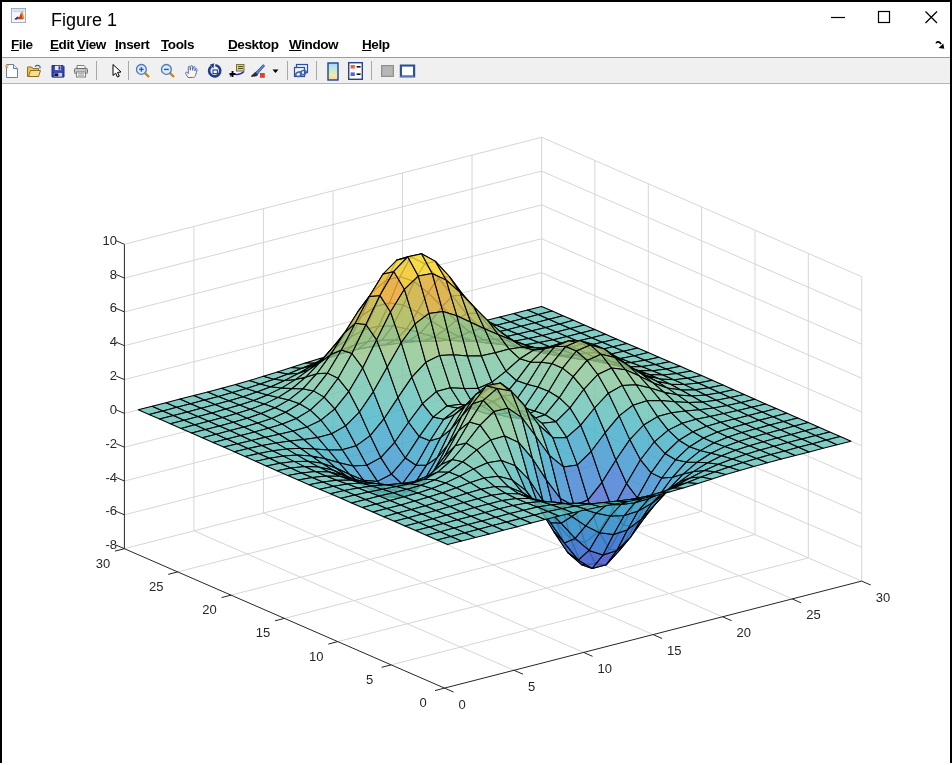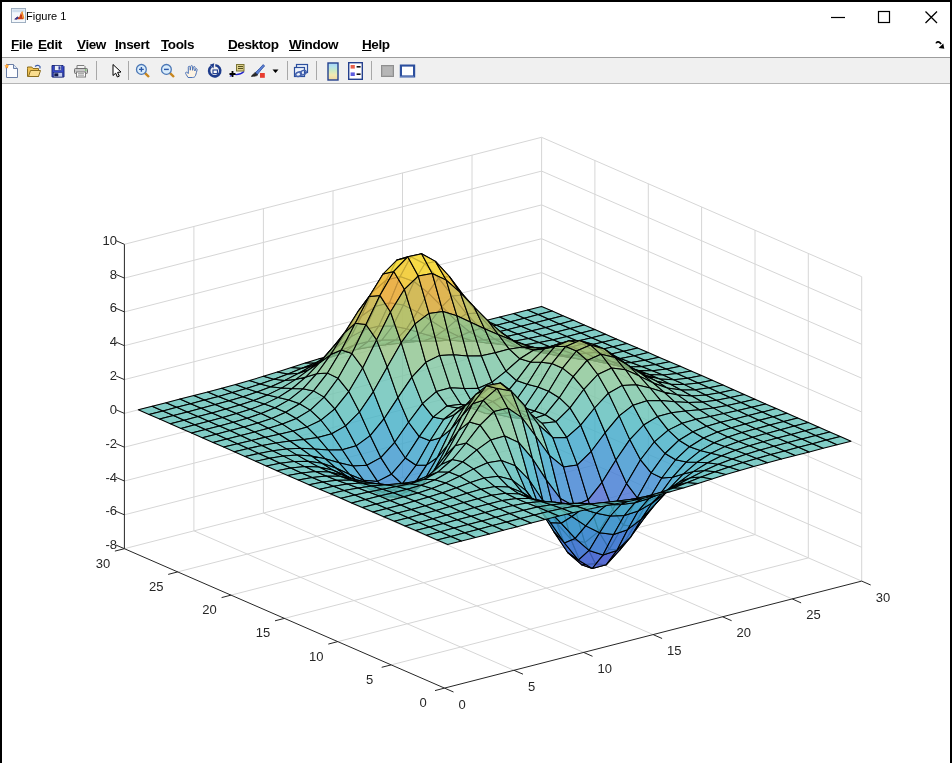--- a/index.html
+++ b/index.html
@@ -4,21 +4,21 @@
 <style>
   html,body{margin:0;padding:0;}
   .title,.menubar,.canvas,.titlebar{will-change:transform;transform:translateZ(0);}
   body{width:952px;height:765px;position:relative;background:#fff;
        font-family:"Liberation Sans",sans-serif;overflow:hidden;}
   .frame{position:absolute;left:0;top:0;width:952px;height:763px;
          box-sizing:border-box;border:2px solid #000;border-bottom:4px solid #000;background:#fff;}
   
   .titlebar{position:absolute;left:2px;top:2px;width:948px;height:30px;background:#fff;}
   .appicon{position:absolute;left:9px;top:6px;width:15px;height:15px;}
-  .title{position:absolute;left:24px;top:8px;font-size:11px;color:#000;}
+  .title{position:absolute;left:49px;top:8px;font-size:18px;color:#000;}
   .winbtn{position:absolute;top:0;height:30px;}
   
   .menubar{position:absolute;left:2px;top:32px;width:948px;height:25px;background:#fff;}
   .menubar span{position:absolute;top:5px;font-size:13.5px;font-weight:bold;color:#000;letter-spacing:-0.4px;}
   
   .toolbar{position:absolute;left:2px;top:57px;width:948px;height:27px;background:#f0f0f0;
            border-top:1px solid #9d9d9d;border-bottom:1px solid #b5b5b5;box-sizing:border-box;}
   .tsep{position:absolute;top:3px;width:1px;height:19px;background:#a8a8a8;}
   .ticon{position:absolute;top:5px;width:16px;height:16px;}
   
@@ -42,21 +42,21 @@
     </svg>
   <svg class="winbtn" style="left:872px;width:20px;" viewBox="0 0 20 30">
       <rect x="4.5" y="9.5" width="11" height="11" fill="none" stroke="#000" stroke-width="1.2"></rect>
     </svg>
   <svg class="winbtn" style="left:919px;width:20px;" viewBox="0 0 20 30">
       <path d="M4.5 9.5 L16 21 M16 9.5 L4.5 21" stroke="#000" stroke-width="1.3" fill="none"></path>
     </svg>
 </div>
 <div class="menubar">
   <span style="left:9px"><u>F</u>ile</span>
-  <span style="left:36px"><u>E</u>dit</span>
+  <span style="left:48px"><u>E</u>dit</span>
   <span style="left:75px"><u>V</u>iew</span>
   <span style="left:113px"><u>I</u>nsert</span>
   <span style="left:159px"><u>T</u>ools</span>
   <span style="left:226px"><u>D</u>esktop</span>
   <span style="left:287px"><u>W</u>indow</span>
   <span style="left:360px"><u>H</u>elp</span>
   <svg style="position:absolute;right:5px;top:8px;width:10px;height:10px" viewBox="0 0 10 10">
       <path d="M1.2 3.4 C1.6 1.6 3.6 1.4 4.8 2.6 L6.2 4" stroke="#000" stroke-width="1.7" fill="none"></path>
       <path d="M9.3 8.8 L3.6 8 L8.3 3.4 Z" fill="#000"></path>
     </svg>

